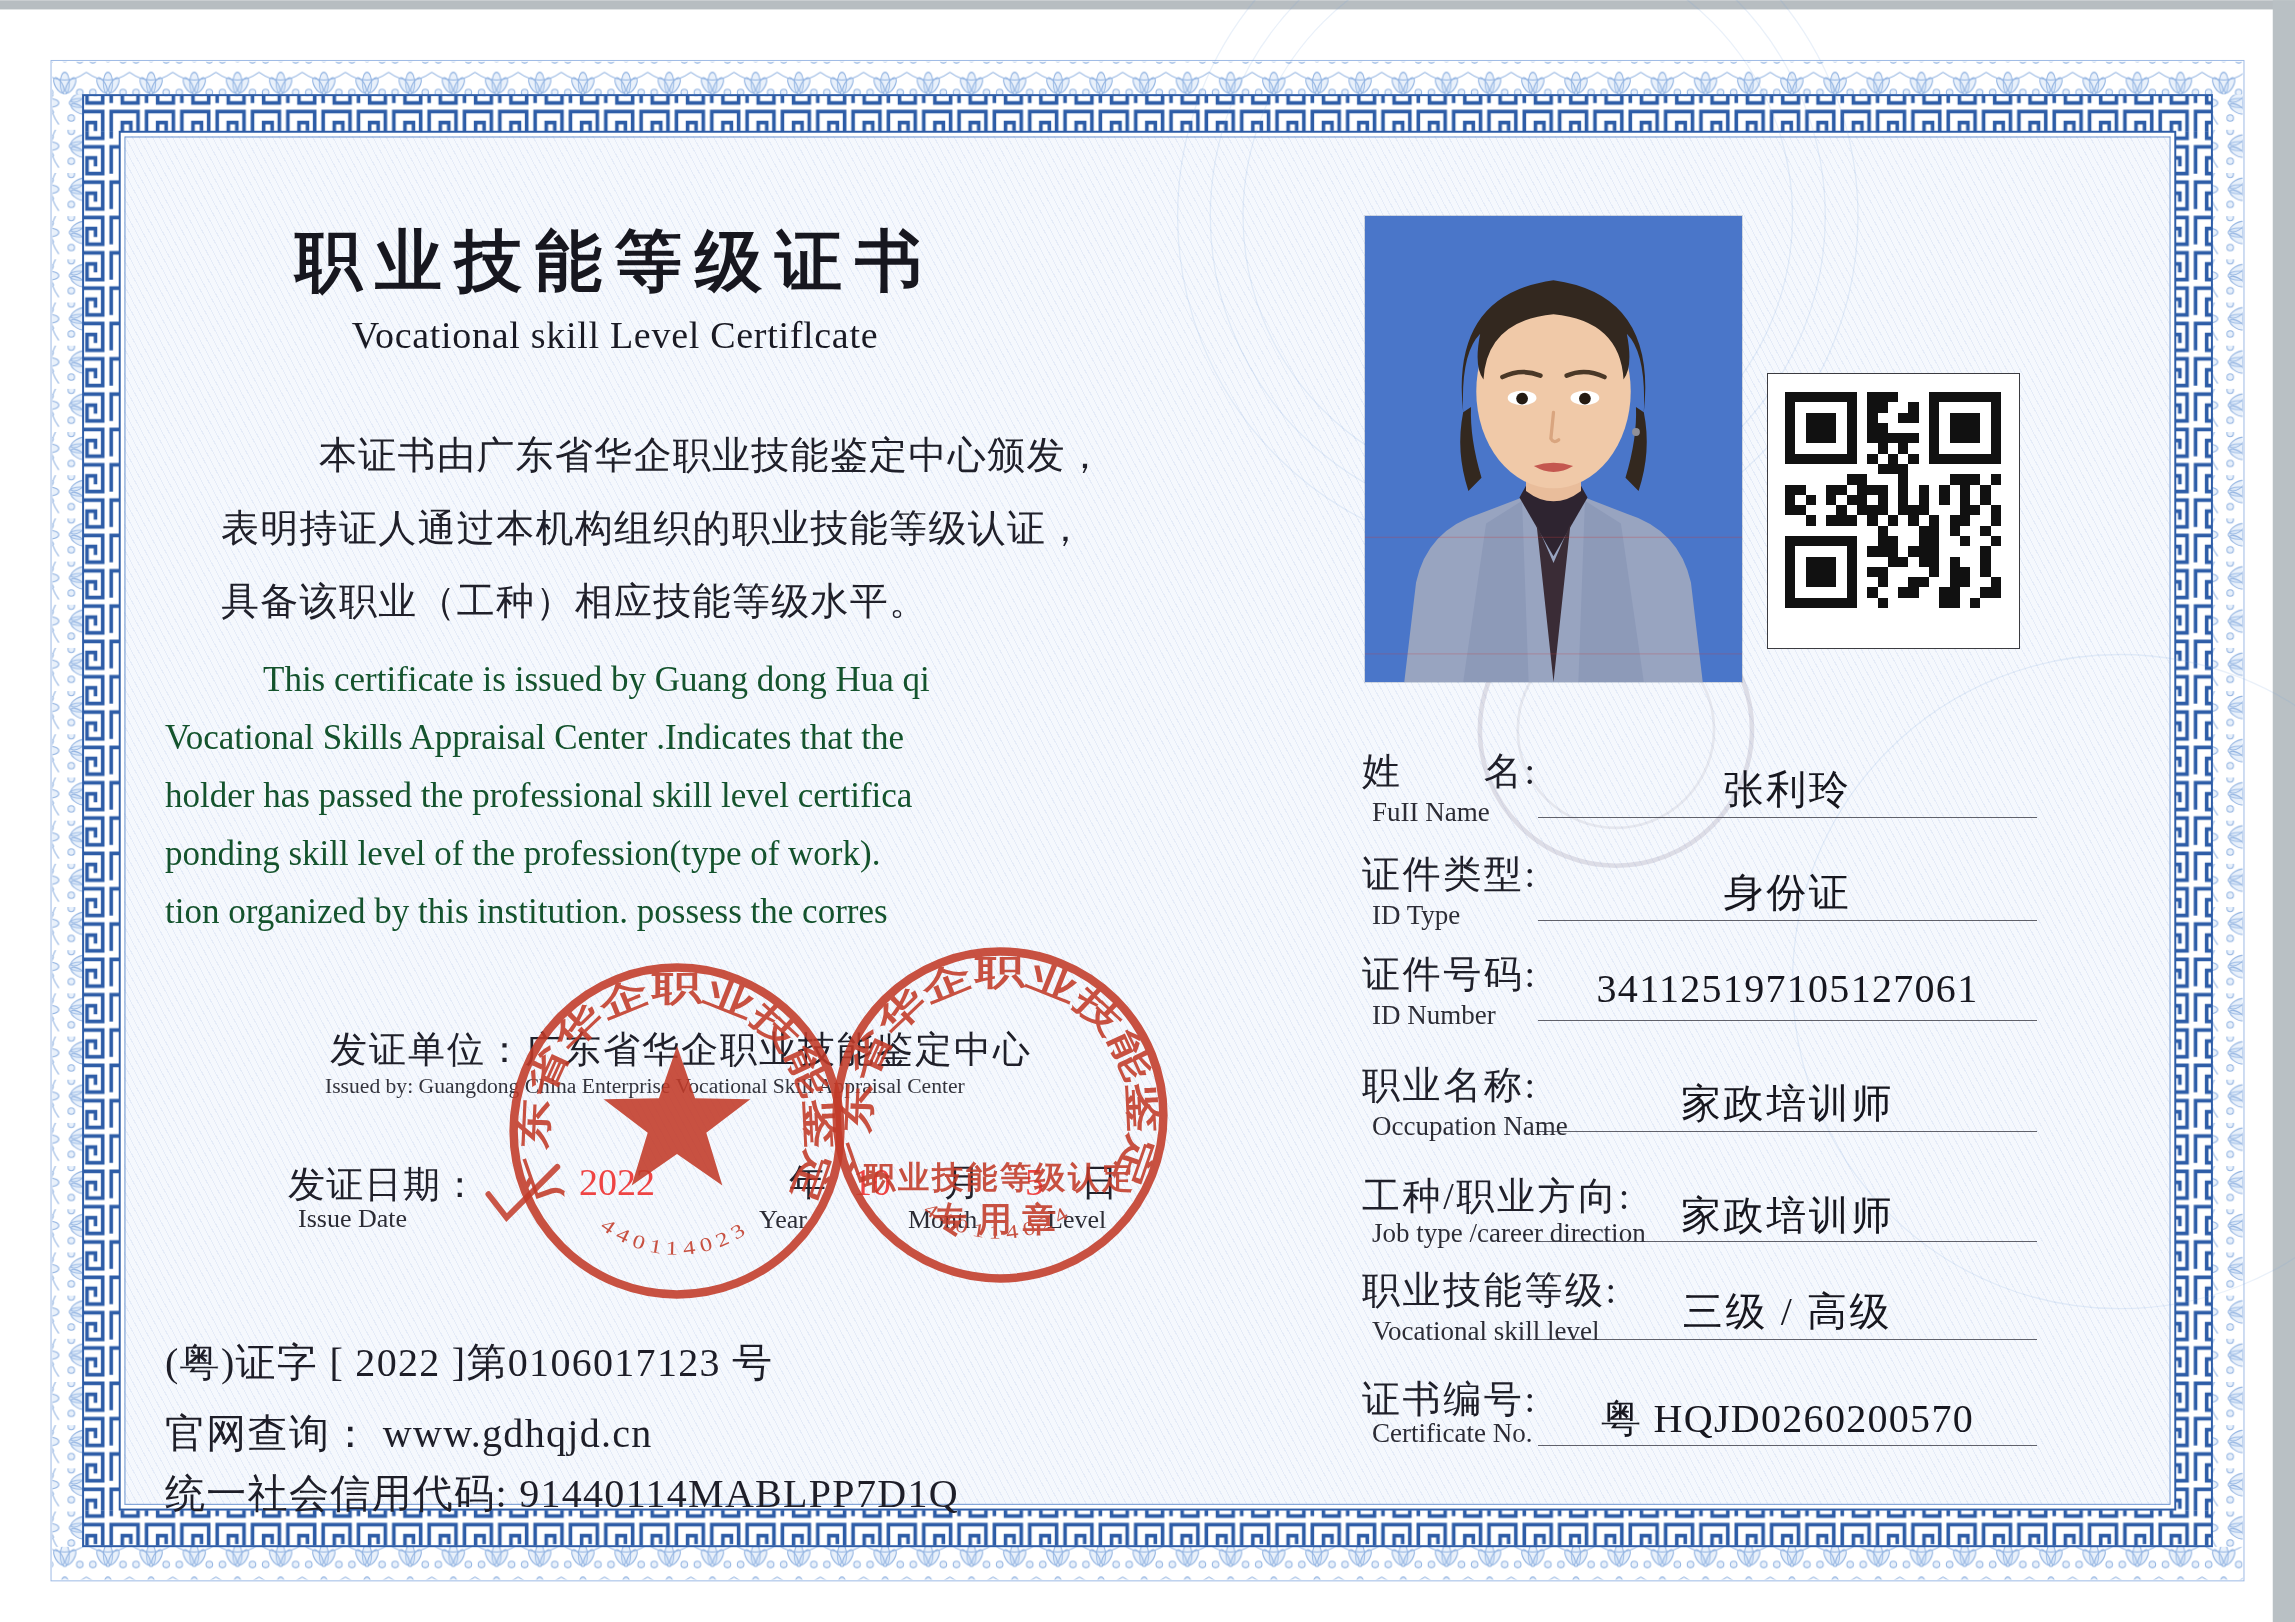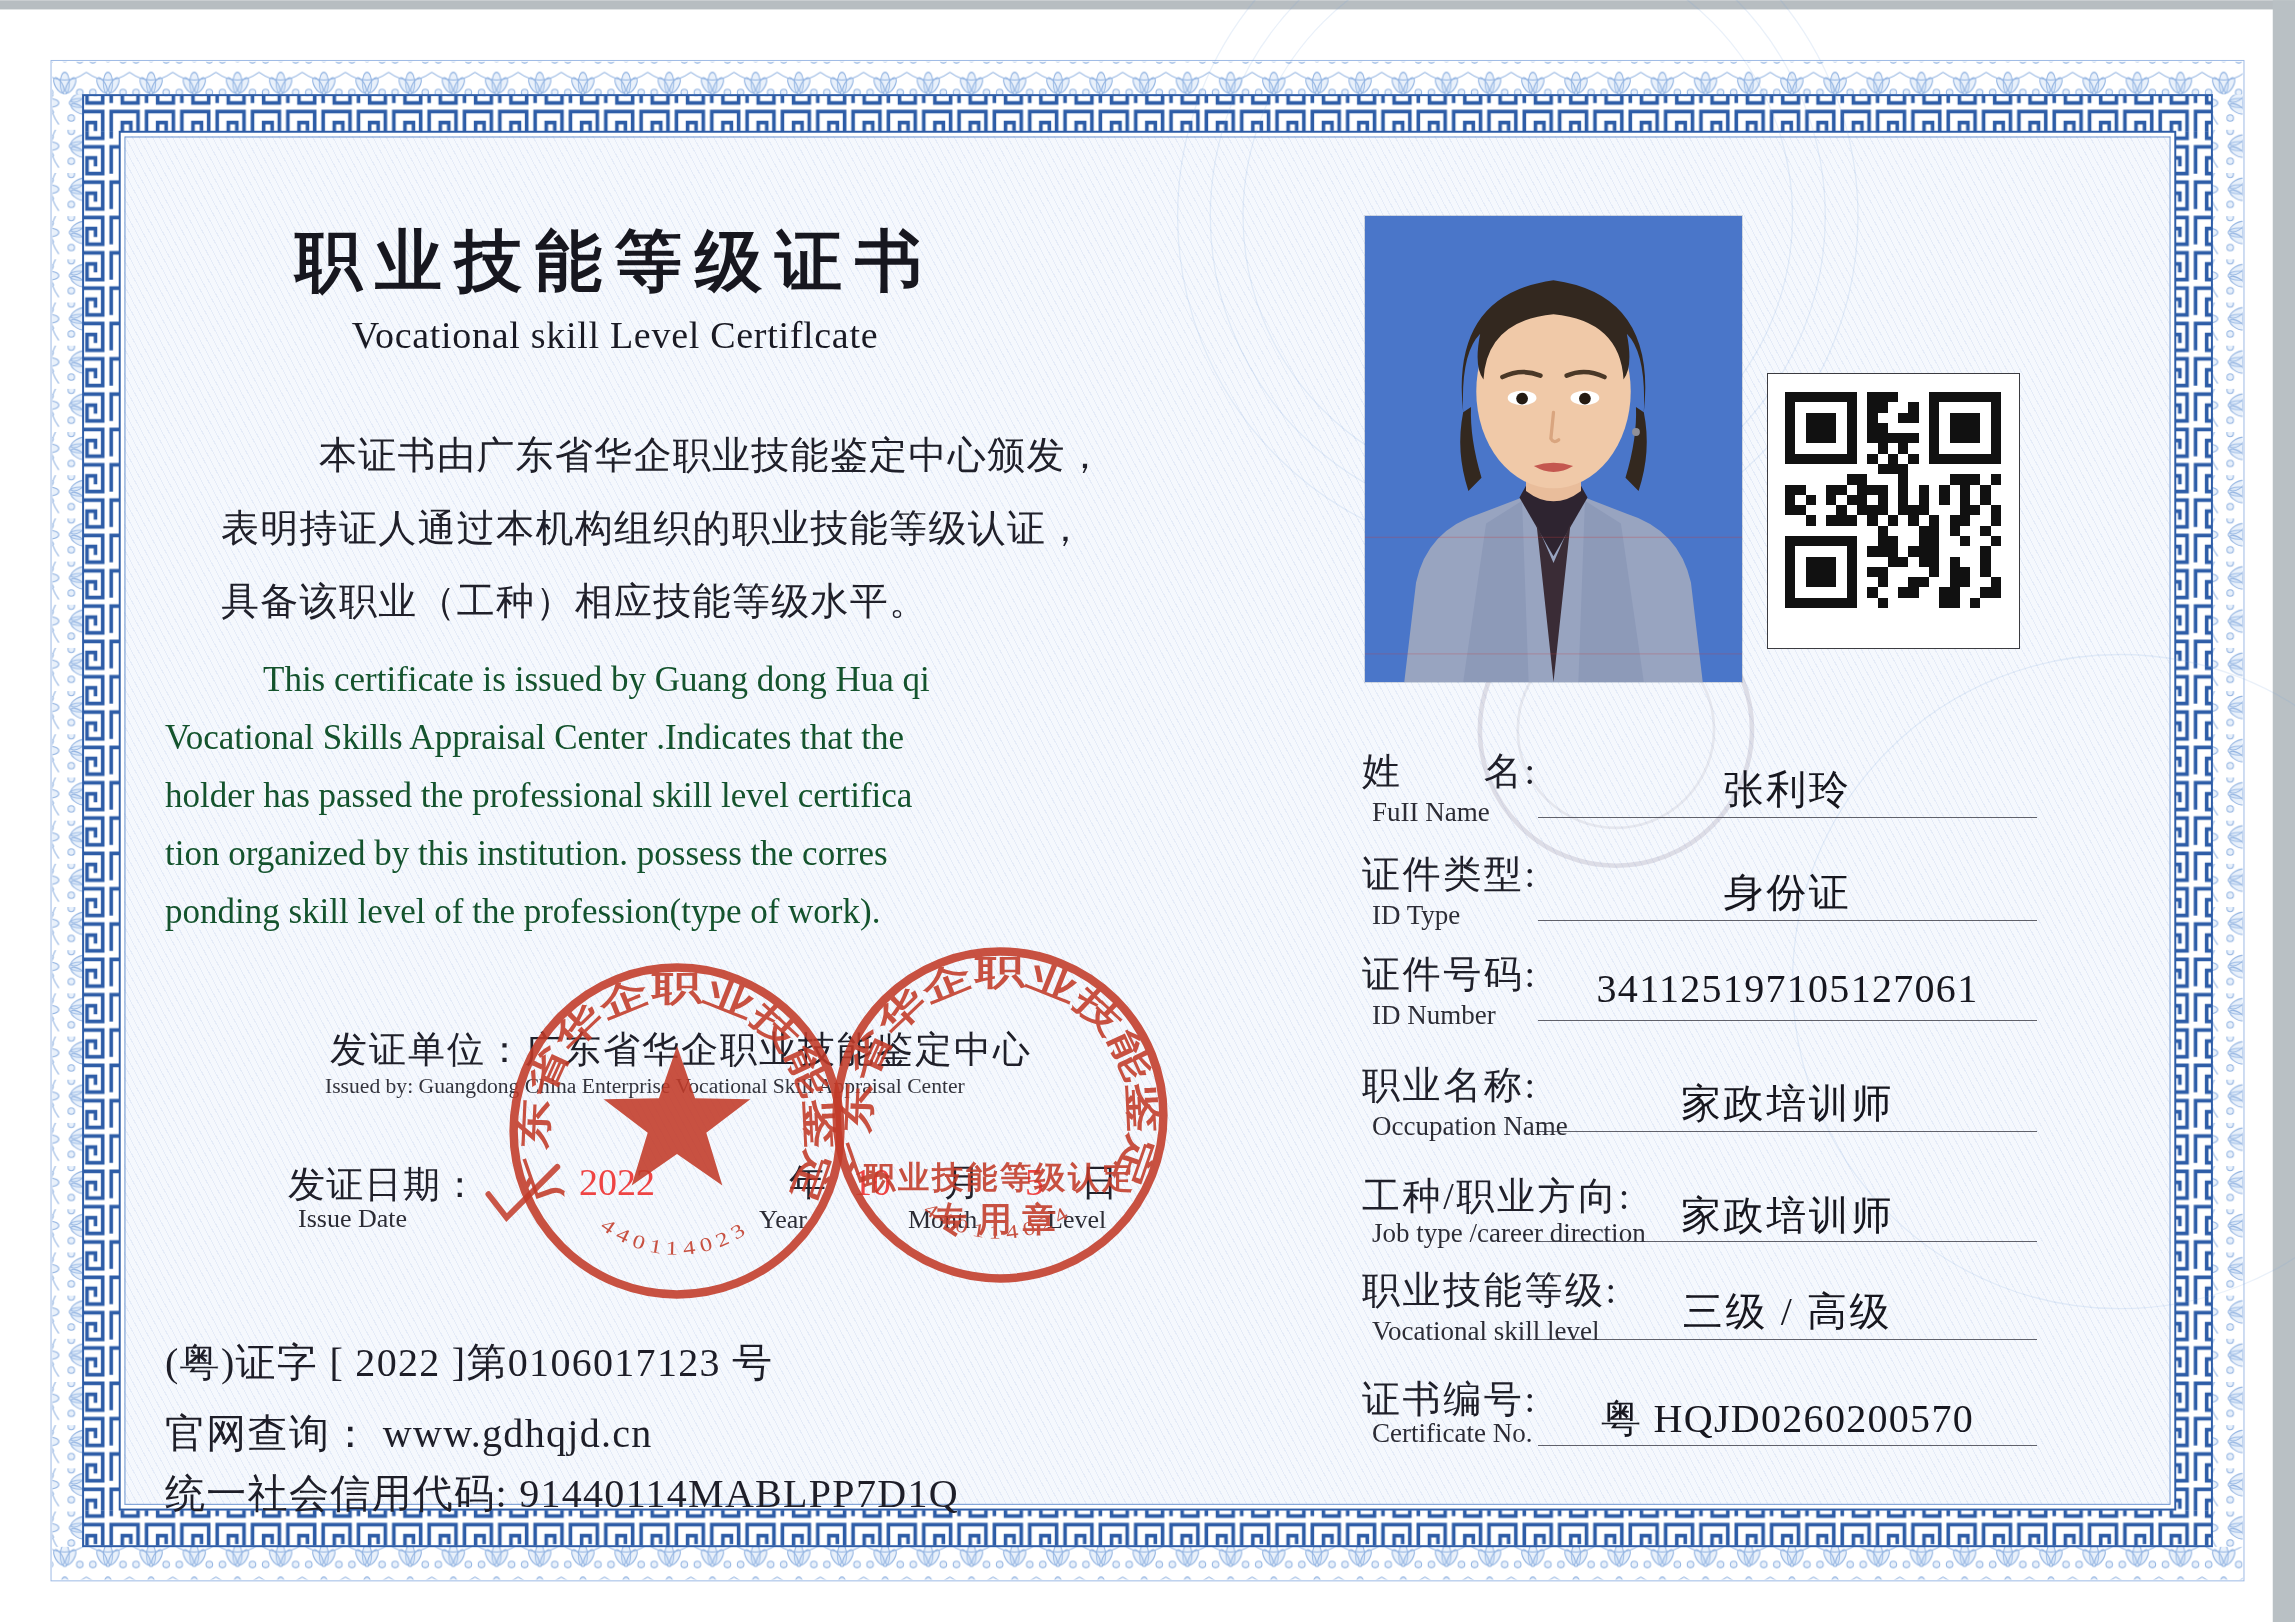--- a/index.html
+++ b/index.html
@@ -108,22 +108,22 @@
   <div class="abs para-cn">
     <div class="indent">本证书由广东省华企职业技能鉴定中心颁发，</div>
     <div>表明持证人通过本机构组织的职业技能等级认证，</div>
     <div>具备该职业（工种）相应技能等级水平。</div>
   </div>
 
   <div class="abs para-en">
     <div style="padding-left:98px">This certificate is issued by Guang dong Hua qi</div>
     <div>Vocational Skills Appraisal Center .Indicates that the</div>
     <div>holder has passed the professional skill level certifica</div>
+    <div>ponding  skill level of the profession(type of  work).</div>
     <div>tion organized by this institution. possess the corres</div>
-    <div>ponding  skill level of the profession(type of  work).</div>
   </div>
 
   <div class="abs issuer-cn">发证单位：广东省华企职业技能鉴定中心</div>
   <div class="abs issuer-en">Issued by: Guangdong China Enterprise Vocational Skill Appraisal Center</div>
 
   <span class="abs date-cn" style="left:288px;top:1160px">发证日期：</span>
   <span class="abs date-en" style="left:298px;top:1204px">Issue  Date</span>
   <span class="abs date-val" style="left:579px;top:1160px">2022</span>
   <span class="abs date-cn" style="left:789px;top:1158px">年</span>
   <span class="abs date-en" style="left:759px;top:1205px">Year</span>

